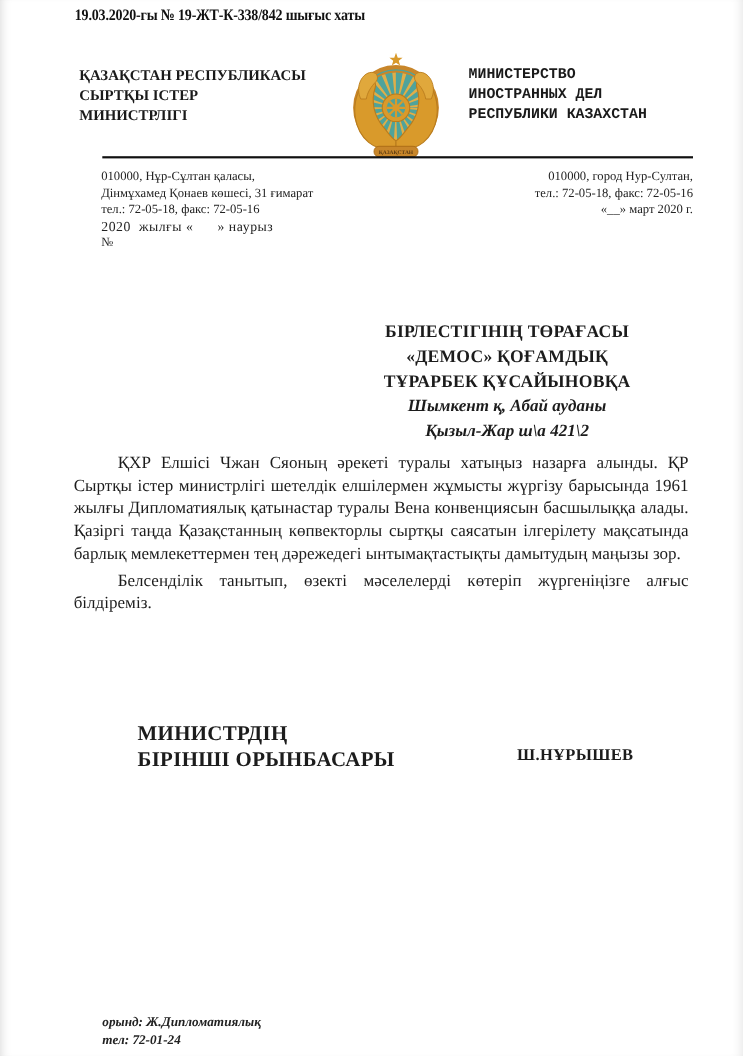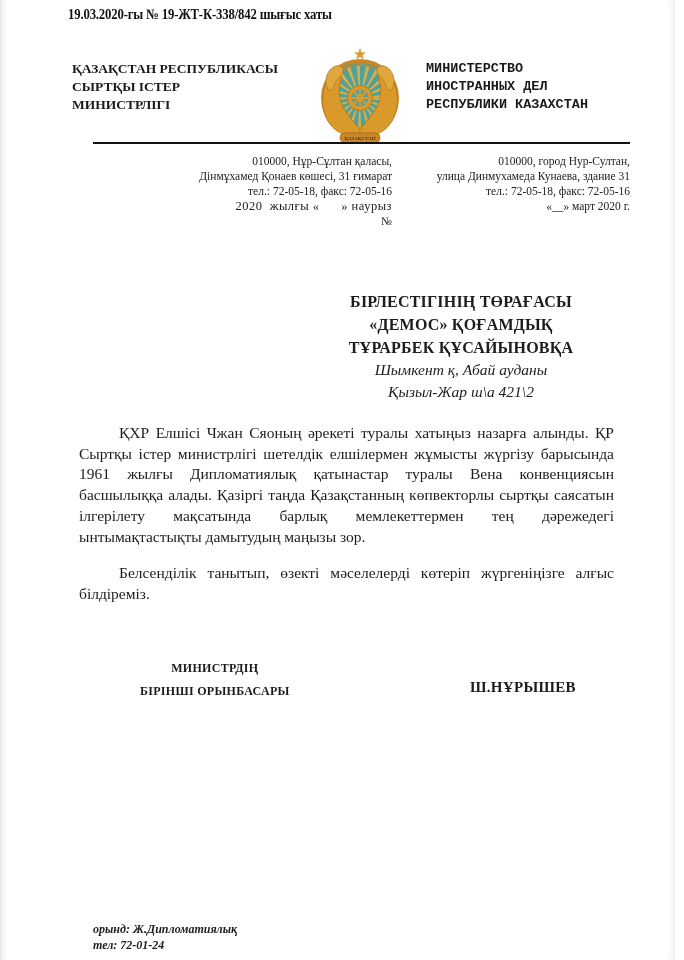--- a/index.html
+++ b/index.html
@@ -33,43 +33,42 @@
     position:absolute; left:93px; top:142px;
     width:537px; height:2px; background:#111;
   }
   .info-left, .info-right {
     position:absolute; top:154px;
     font-size:11.5px; line-height:15px;
     color:#222;
   }
   .info-left { left:92px; width:300px; text-align:left; }
   .info-right{ left:330px; width:300px; text-align:right; }
-  .info-line { white-space:pre;text-align:right; }
+  .info-line { white-space:pre; }
   .info-left .yr { font-size:12.5px; letter-spacing:0.5px; }
   .recipient {
     position:absolute; left:298px; top:290px; width:326px;
     text-align:center;
   }
   .recipient .b {
     font-weight:700; font-size:16px; line-height:23px; letter-spacing:0.2px;
   }
   .recipient .i {
-    font-style:italic; font-size:15.5px; line-height:21.5px; font-weight:400;
+    font-style:italic; font-size:15.5px; line-height:21.5px; font-weight:700;
   }
   .body-text {
     position:absolute; left:63px; top:407px; width:567px;
     font-size:15.5px; line-height:20.7px;
     text-align:justify;
   }
-  .body-text p { margin:16px; text-indent:40px; }
+  .body-text p { margin:4px; text-indent:40px; }
   .sig-title {
-    position:absolute; left:140px; top:657px;
-    font-weight:700; font-size:12px; line-height:22.5px;
+    position:absolute; left:125px; top:657px;
+    font-weight:700; font-size:19px; line-height:22.5px;
     letter-spacing:0.3px;
-    text-align:center;
   }
   .sig-name {
     position:absolute; left:470px; top:679px;
     font-weight:700; font-size:15px; letter-spacing:0.3px;
   }
   .executor {
     position:absolute; left:93px; top:921px;
     font-style:italic; font-size:12px; line-height:16px; font-weight:600;
     color:#222;
   }
@@ -131,21 +130,20 @@
   <div class="info-left">
     <div class="info-line">010000, Нұр-Сұлтан қаласы,</div>
     <div class="info-line">Дінмұхамед Қонаев көшесі, 31 ғимарат</div>
     <div class="info-line">тел.: 72-05-18, факс: 72-05-16</div>
     <div class="info-line yr">2020  жылғы «      » наурыз</div>
     <div class="info-line">№</div>
   </div>
 
   <div class="info-right">
     <div class="info-line">010000, город Нур-Султан,</div>
-    <div class="info-line">улица Динмухамеда Кунаева, здание 31</div>
     <div class="info-line">тел.: 72-05-18, факс: 72-05-16</div>
     <div class="info-line yr">«__» март 2020 г.</div>
   </div>
 
   <div class="recipient">
     <div class="b">БІРЛЕСТІГІНІҢ ТӨРАҒАСЫ</div>
     <div class="b">«ДЕМОС» ҚОҒАМДЫҚ</div>
     <div class="b">ТҰРАРБЕК ҚҰСАЙЫНОВҚА</div>
     <div class="i">Шымкент қ, Абай ауданы</div>
     <div class="i">Қызыл-Жар ш\а 421\2</div>

